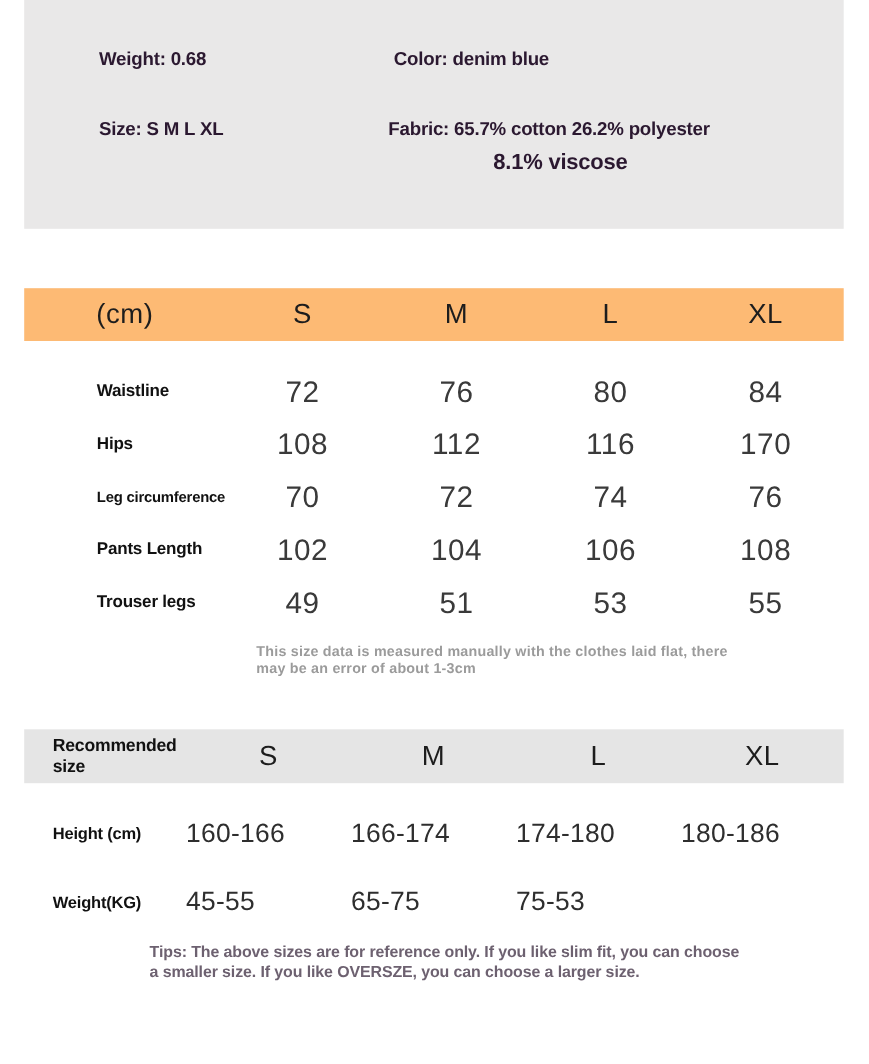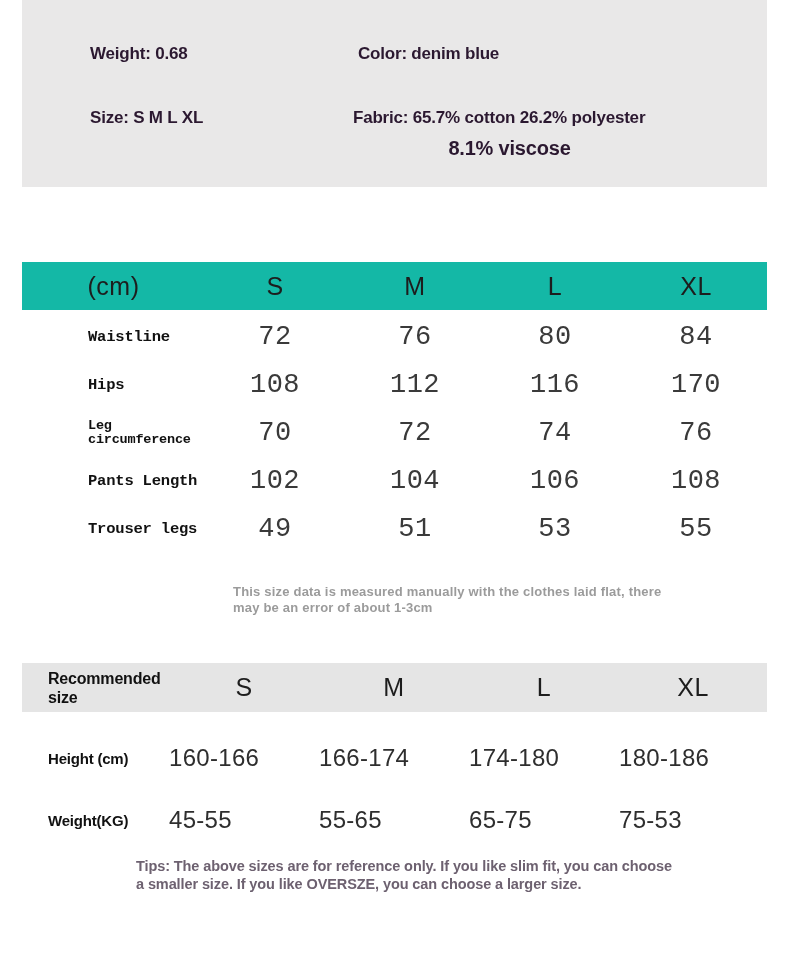--- a/index.html
+++ b/index.html
@@ -5,21 +5,21 @@
   html,body{margin:0;padding:0;background:#ffffff;}
   .page{
     position:relative;
     width:790px;height:967px;
     background:#ffffff;
     font-family:"Liberation Sans","DejaVu Sans",sans-serif;
     overflow:hidden;
   }
   
   .top-block{
-    position:absolute;left:22px;top:0;width:745px;height:187px;
+    position:absolute;left:22px;top:0;width:745px;height:208px;
     background:#e9e8e8;
   }
   .info-text{
     position:absolute;
     font-weight:700;font-size:17px;letter-spacing:-0.2px;
     color:#2b1830;white-space:nowrap;
   }
   .info-weight{left:68px;top:44px;}
   .info-color{left:336px;top:44px;}
   .info-size{left:68px;top:108px;}
@@ -29,28 +29,28 @@
     font-size:20px;white-space:nowrap;
   }
   
   .grid5{
     display:grid;
     grid-template-columns:183px 140px 140px 140px 142px;
     align-items:center;
   }
   .t1-header{
     position:absolute;left:22px;top:262px;width:745px;height:48px;
-    background:#14b8a6;
+    background:#fdba74;
   }
   .t1-header .hcell{
     text-align:center;
     font-size:25px;font-weight:300;color:#1d1d1d;letter-spacing:0.5px;
   }
   .t1-body{
-    position:absolute;left:22px;top:313px;width:745px;font-family:Liberation Mono, monospace;
+    position:absolute;left:22px;top:332px;width:745px;
   }
   .t1-row{height:48px;}
   .row-label{
     padding-left:66px;
     font-weight:700;font-size:15.5px;color:#111111;
     letter-spacing:-0.2px;line-height:1.05;
   }
   .t1-row.small-label .row-label{font-size:13.5px;}
   .val{
     text-align:center;
@@ -170,21 +170,20 @@
     <div class="t2-row grid5b">
       <div class="row-label2">Height (cm)</div>
       <div class="val2">160-166</div>
       <div class="val2">166-174</div>
       <div class="val2">174-180</div>
       <div class="val2">180-186</div>
     </div>
     <div class="t2-row grid5b">
       <div class="row-label2">Weight(KG)</div>
       <div class="val2">45-55</div>
-      <div class="val2">55-65</div>
       <div class="val2">65-75</div>
       <div class="val2">75-53</div>
     </div>
   </div>
 
   <div class="tips-text">Tips: The above sizes are for reference only. If you like slim fit, you can choose a smaller size. If you like OVERSZE, you can choose a larger size.</div>
 
 </div>
 
 </body></html>

